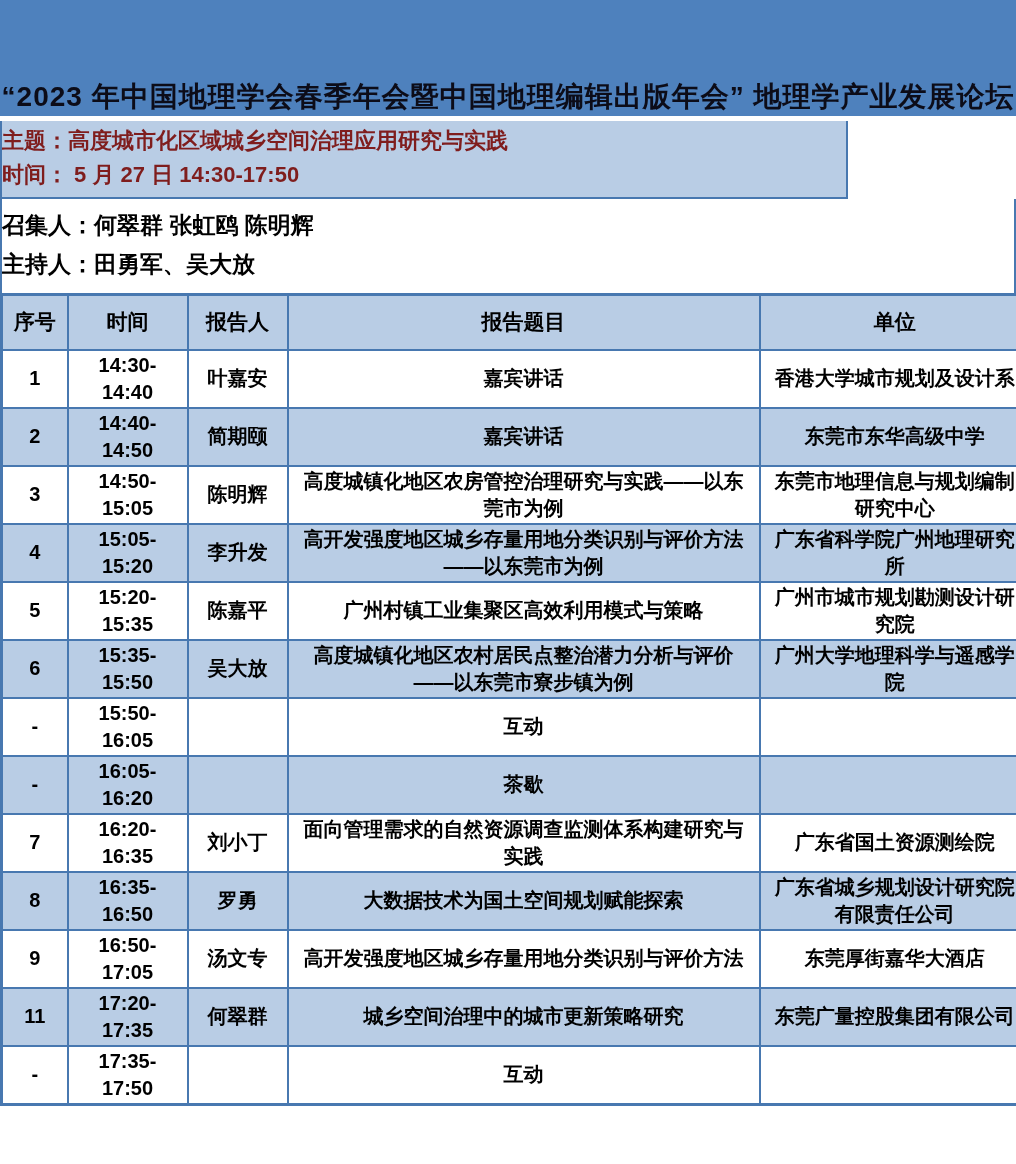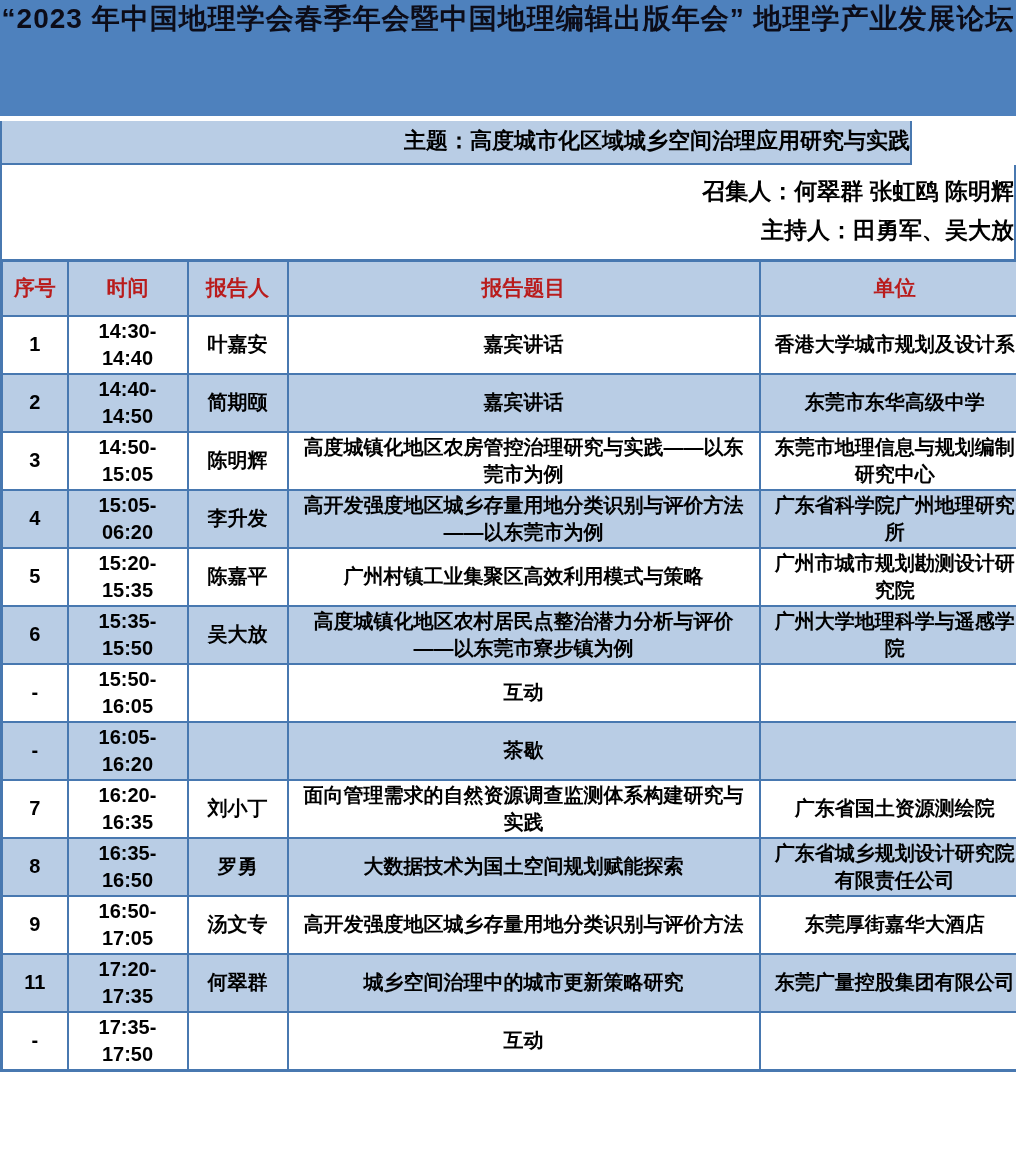--- a/index.html
+++ b/index.html
@@ -1,53 +1,54 @@
 <!DOCTYPE html>
 <html><head>
 <meta charset="utf-8">
 <style>
   * { margin:0; padding:0; box-sizing:border-box; }
   html,body { width:1016px; height:1164px; overflow:hidden; background:#ffffff;
     font-family:"Liberation Sans","DejaVu Sans",sans-serif; font-weight:bold; }
 
   .banner { width:1016px; height:121px; background:#4E81BD; border-bottom:5px solid #ffffff;
-    display:flex; align-items:flex-start; justify-content:center; }
+    display:flex; align-items:flex-end; justify-content:center; }
   .banner-title { color:#0c0c18; font-size:28px; letter-spacing:1px; text-align:center; }
 
-  .info { width:912px; background:#B9CDE5; border:2px solid #4878B0; border-top:none;
-    text-align:right; color:#000000; font-size:22px; line-height:34px; padding:3px 0 5px 0; }
+  .info { width:848px; background:#B9CDE5; border:2px solid #4878B0; border-top:none;
+    text-align:left; color:#7f1d1d; font-size:22px; line-height:34px; padding:3px 0 5px 0; }
   .info div { white-space:pre; }
 
   .organizers { width:1016px; background:#ffffff; border-left:2px solid #4878B0; border-right:2px solid #4878B0;
-    text-align:right; color:#000000; font-size:23px; line-height:39px; padding:7px 0 9px 0; }
+    text-align:left; color:#000000; font-size:23px; line-height:39px; padding:7px 0 9px 0; }
 
   table { width:1016px; border-collapse:collapse; table-layout:fixed; }
   table, th, td { border:2px solid #4878B0; }
   table { border-width:3px; }
-  th { background:#B9CDE5; height:55px; font-size:21px; color:#b91c1c; text-align:center; vertical-align:middle; }
+  th { background:#B9CDE5; height:55px; font-size:21px; color:#000000; text-align:center; vertical-align:middle; }
   td { height:56px; font-size:20px; color:#000; text-align:center; vertical-align:middle;
        line-height:27px; padding:1px 8px; font-weight:bold; }
   tbody tr:nth-child(odd)  { background:#ffffff; }
   tbody tr:nth-child(even) { background:#B9CDE5; }
 
   .col-no      { width:66px;  }
   .col-time    { width:120px; }
   .col-speaker { width:100px; }
   .col-title   { width:472px; }
   .col-org     { width:271px; }
 </style>
 </head>
 <body>
 
 <div class="banner">
   <div class="banner-title">“2023 年中国地理学会春季年会暨中国地理编辑出版年会” 地理学产业发展论坛</div>
 </div>
 
 <div class="info">
   <div>主题：高度城市化区域城乡空间治理应用研究与实践</div>
+  <div>时间： 5 月 27 日 14:30-17:50</div>
 </div>
 
 <div class="organizers">
   <div>召集人：何翠群 张虹鸥 陈明辉</div>
   <div>主持人：田勇军、吴大放</div>
 </div>
 
 <table>
   <colgroup>
     <col class="col-no">
@@ -82,21 +83,21 @@
       </tr>
       <tr>
         <td class="col-no">3</td>
         <td class="col-time">14:50-15:05</td>
         <td class="col-speaker">陈明辉</td>
         <td class="col-title">高度城镇化地区农房管控治理研究与实践——以东莞市为例</td>
         <td class="col-org">东莞市地理信息与规划编制研究中心</td>
       </tr>
       <tr>
         <td class="col-no">4</td>
-        <td class="col-time">15:05-06:20</td>
+        <td class="col-time">15:05-15:20</td>
         <td class="col-speaker">李升发</td>
         <td class="col-title">高开发强度地区城乡存量用地分类识别与评价方法——以东莞市为例</td>
         <td class="col-org">广东省科学院广州地理研究所</td>
       </tr>
       <tr>
         <td class="col-no">5</td>
         <td class="col-time">15:20-15:35</td>
         <td class="col-speaker">陈嘉平</td>
         <td class="col-title">广州村镇工业集聚区高效利用模式与策略</td>
         <td class="col-org">广州市城市规划勘测设计研究院</td>

